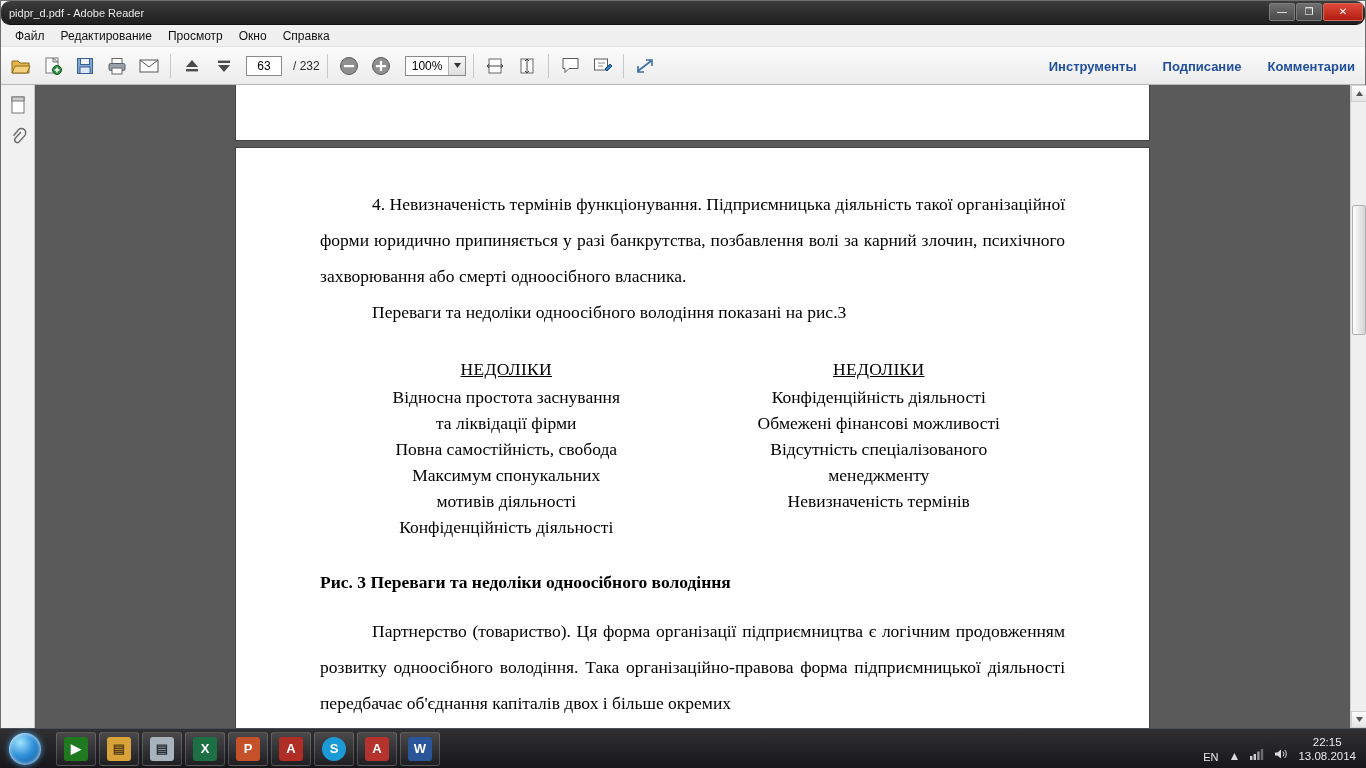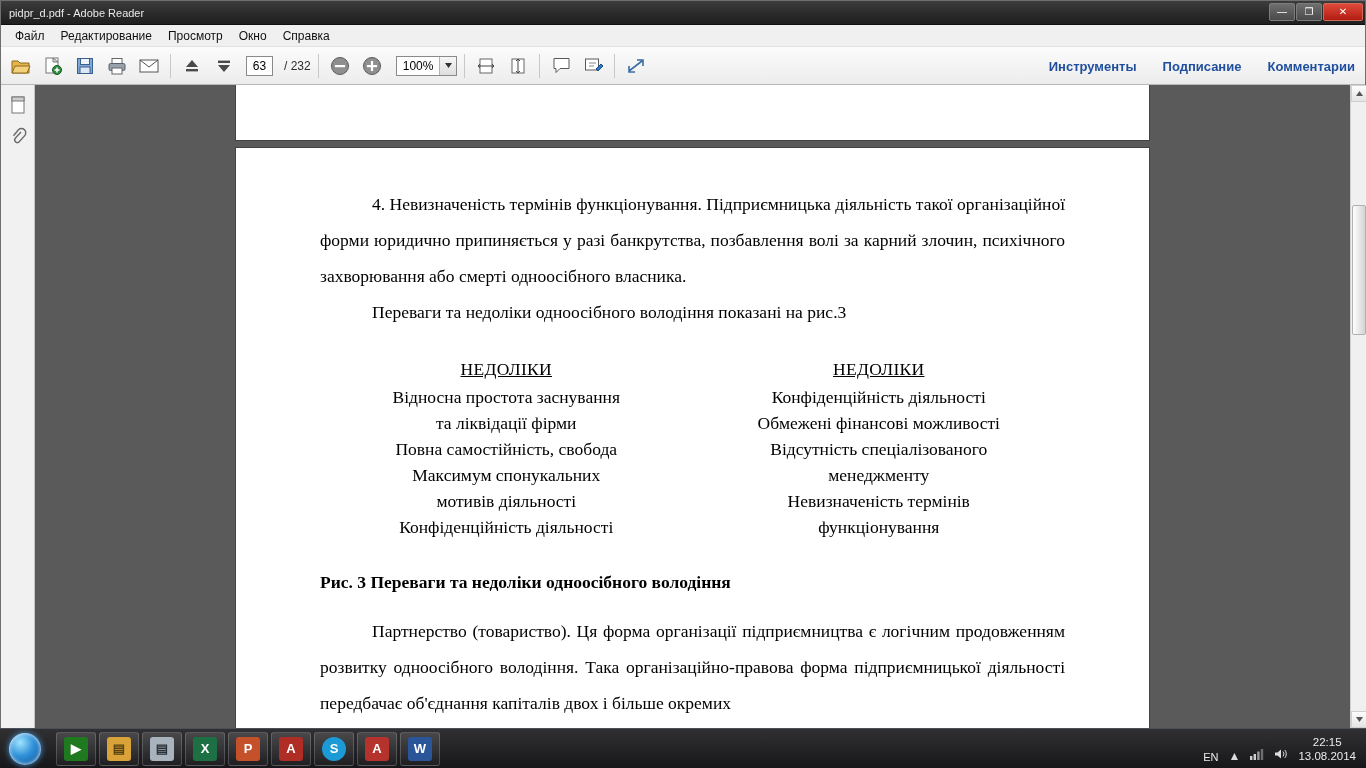--- a/index.html
+++ b/index.html
@@ -19,20 +19,21 @@
     border: 1px solid #6f6f6f;
   }
 
   
   #title-bar {
     height: 24px;
     background: linear-gradient(to bottom, #3d3d3d 0%, #2c2c2c 50%, #1f1f1f 100%);
     display: flex; align-items: center;
     position: relative;
     border-bottom: 1px solid #101010;
+    border-radius: 9px;
   }
   #title-text {
     color: #e8e8e8; font-size: 11px; padding-left: 8px;
     white-space: nowrap;
   }
   .win-btns { position: absolute; right: 2px; top: 2px; display: flex; gap: 1px; }
   .win-btn {
     width: 26px; height: 18px;
     background: linear-gradient(to bottom, #6f6f6f, #4a4a4a);
     border: 1px solid #7d7d7d; border-radius: 2px;
@@ -64,21 +65,21 @@
   }
   .tb-group { display: flex; align-items: center; gap: 4px; }
   .tb-sep { width: 1px; height: 24px; background: #c8c8c8; margin: 0 7px; }
   .tb-btn {
     width: 28px; height: 28px; display: flex; align-items: center; justify-content: center;
     border: 1px solid transparent; border-radius: 3px;
   }
   .tb-btn svg { display: block; }
 
   .page-field {
-    width: 27px; height: 20px; border: 1px solid #8a8a8a; background: #fff;
+    width: 36px; height: 20px; border: 1px solid #8a8a8a; background: #fff;
     font-size: 12px; text-align: center; color: #000; margin: 14px 4px;
     font-family: "Liberation Sans", sans-serif;
   }
   .page-total { font-size: 12px; color: #2b2b2b; margin-left: 3px; }
 
   .zoom-box {
     display: flex; align-items: center; border: 1px solid #8a8a8a; background: #fff;
     height: 20px; margin-left: 6px;
   }
   .zoom-val { font-size: 12px; padding: 0 6px; color: #000; min-width: 40px; text-align: center; }
@@ -384,21 +385,20 @@
             <div class="fig-line">мотивів діяльності</div>
             <div class="fig-line">Конфіденційність діяльності</div>
           </div>
           <div class="fig-col">
             <div class="fig-head">НЕДОЛІКИ</div>
             <div class="fig-line">Конфіденційність діяльності</div>
             <div class="fig-line">Обмежені фінансові можливості</div>
             <div class="fig-line">Відсутність спеціалізованого</div>
             <div class="fig-line">менеджменту</div>
             <div class="fig-line">Невизначеність термінів</div>
-            <div class="fig-line">функціонування</div>
           </div>
         </div>
 
         <div class="fig-caption">Рис. 3 Переваги та недоліки одноосібного володіння</div>
 
         <div class="para" style="margin-top:20px">Партнерство (товариство). Ця форма організації підприємництва є логічним продовженням розвитку одноосібного володіння. Така організаційно-правова форма підприємницької діяльності передбачає об'єднання капіталів двох і більше окремих</div>
       </div>
     </div>
 
     <div id="scroll-track">

